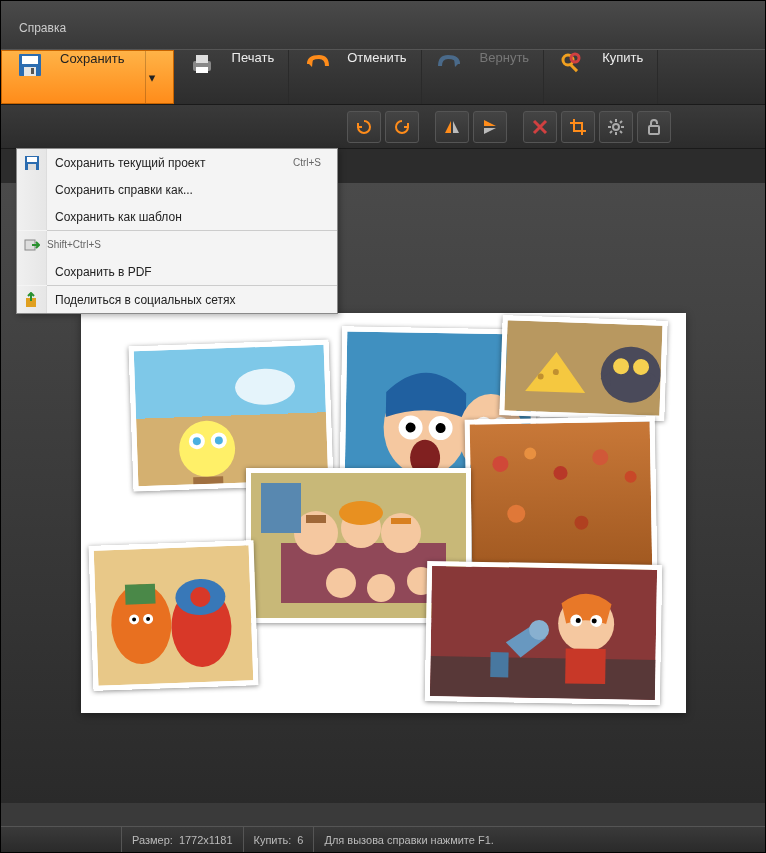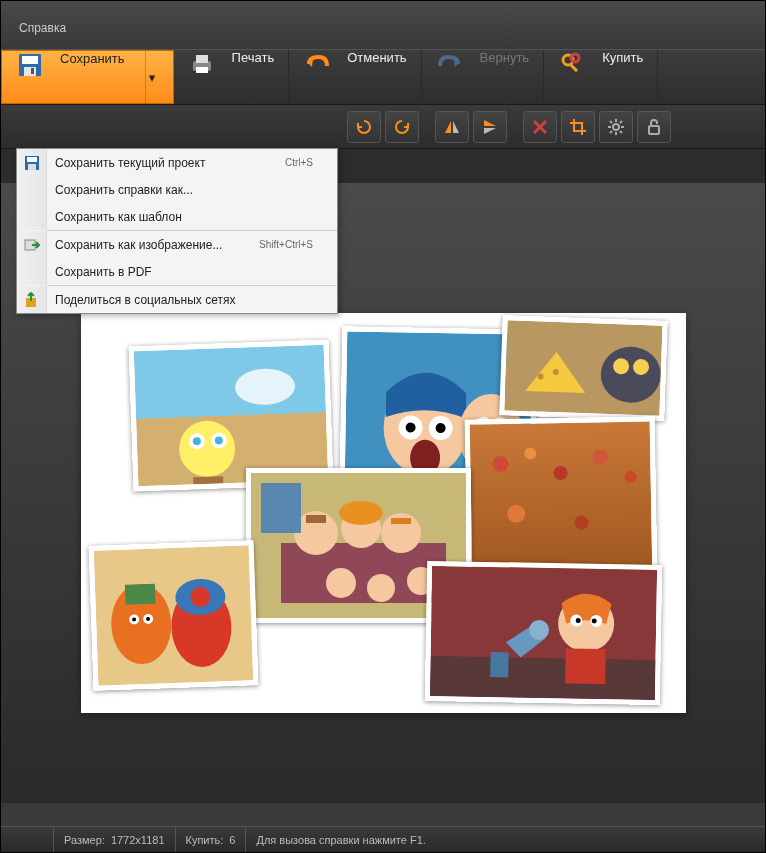--- a/index.html
+++ b/index.html
@@ -21,25 +21,25 @@
 .sec-btn { width: 34px; height: 32px; border: 1px solid #555; background: linear-gradient(#444,#333); border-radius: 3px; display: flex; align-items: center; justify-content: center; margin: 0 1px; }
 .sec-sep { width: 10px; }
 
 .tab-strip { height: 34px; background: #2c2c2c; position: relative; }
 
 .canvas-area { background: linear-gradient(#4a4a4a,#2a2a2a); height: 620px; position: relative; display: flex; align-items: center; justify-content: center; overflow: hidden; }
 .collage { width: 605px; height: 400px; background: #fff; position: relative; box-shadow: 0 2px 8px rgba(0,0,0,.4); margin-top: 40px; }
 .photo { position: absolute; border: 5px solid #fff; box-shadow: 0 1px 5px rgba(0,0,0,.45); overflow: hidden; }
 .photo .img { width: 100%; height: 100%; }
 
-.status-bar { position: absolute; bottom: 0; left: 0; right: 0; height: 26px; background: linear-gradient(#3a3a3a,#2a2a2a); border-top: 1px solid #555; display: flex; align-items: center; font-size: 11px; color: #bbb; padding-left: 52px; }
+.status-bar { position: absolute; bottom: 0; left: 0; right: 0; height: 26px; background: linear-gradient(#3a3a3a,#2a2a2a); border-top: 1px solid #555; display: flex; align-items: center; font-size: 11px; color: #bbb; padding-left: 120px; }
 .status-bar .cell { padding: 0 10px; border-left: 1px solid #555; height: 100%; display: flex; align-items: center; gap: 6px; }
 
 .dropdown { position: absolute; left: 16px; top: 148px; width: 322px; background: #f4f4f4; border: 1px solid #8a8a8a; box-shadow: 2px 2px 6px rgba(0,0,0,.3); z-index: 100; }
-.dropdown .item { display: flex; align-items: center; height: 27px; font-size: 12px; color: #222; padding-right: 24px; }
+.dropdown .item { display: flex; align-items: center; height: 27px; font-size: 12px; color: #222; padding-right: 16px; }
 .dropdown .ico-col { width: 30px; display: flex; align-items: center; justify-content: center; background: linear-gradient(to right,#f0f0f0,#e6e6e6); height: 100%; border-right: 1px solid #ddd; }
 .dropdown .txt { flex: 1; padding-left: 8px; }
 .dropdown .sc { color: #666; font-size: 10px; }
 .dropdown .sep { height: 1px; background: #ccc; margin-left: 30px; }
 
 svg { display: block; }
 </style>
 </head>
 <body>
 
@@ -304,21 +304,20 @@
       <div class="sc"></div>
     </div>
     <div class="sep"></div>
     <div class="item">
       <div class="ico-col">
         <svg width="16" height="16">
           <rect x="1" y="3" width="10" height="10" fill="#ddd" stroke="#888"></rect>
           <path d="M8 8 L15 8 M12 5 L15 8 L12 11" stroke="#2a9030" stroke-width="2" fill="none"></path>
         </svg>
       </div>
-      <div class="txt">Сохранить как изображение...</div>
       <div class="sc">Shift+Ctrl+S</div>
     </div>
     <div class="item">
       <div class="ico-col"></div>
       <div class="txt">Сохранить в PDF</div>
       <div class="sc"></div>
     </div>
     <div class="sep"></div>
     <div class="item">
       <div class="ico-col">

